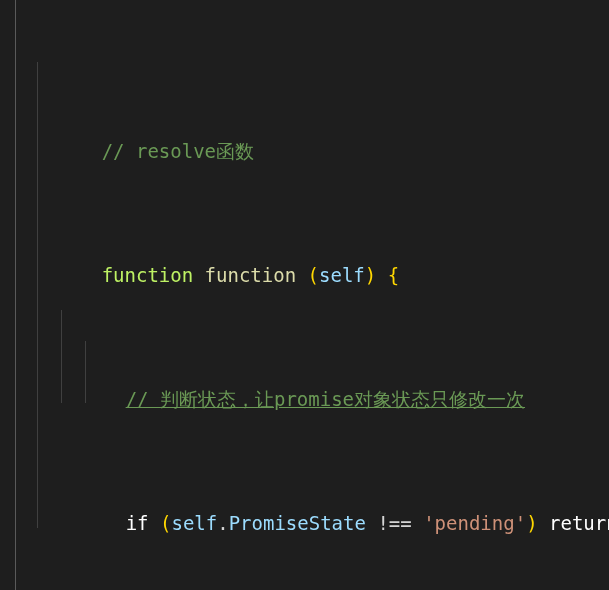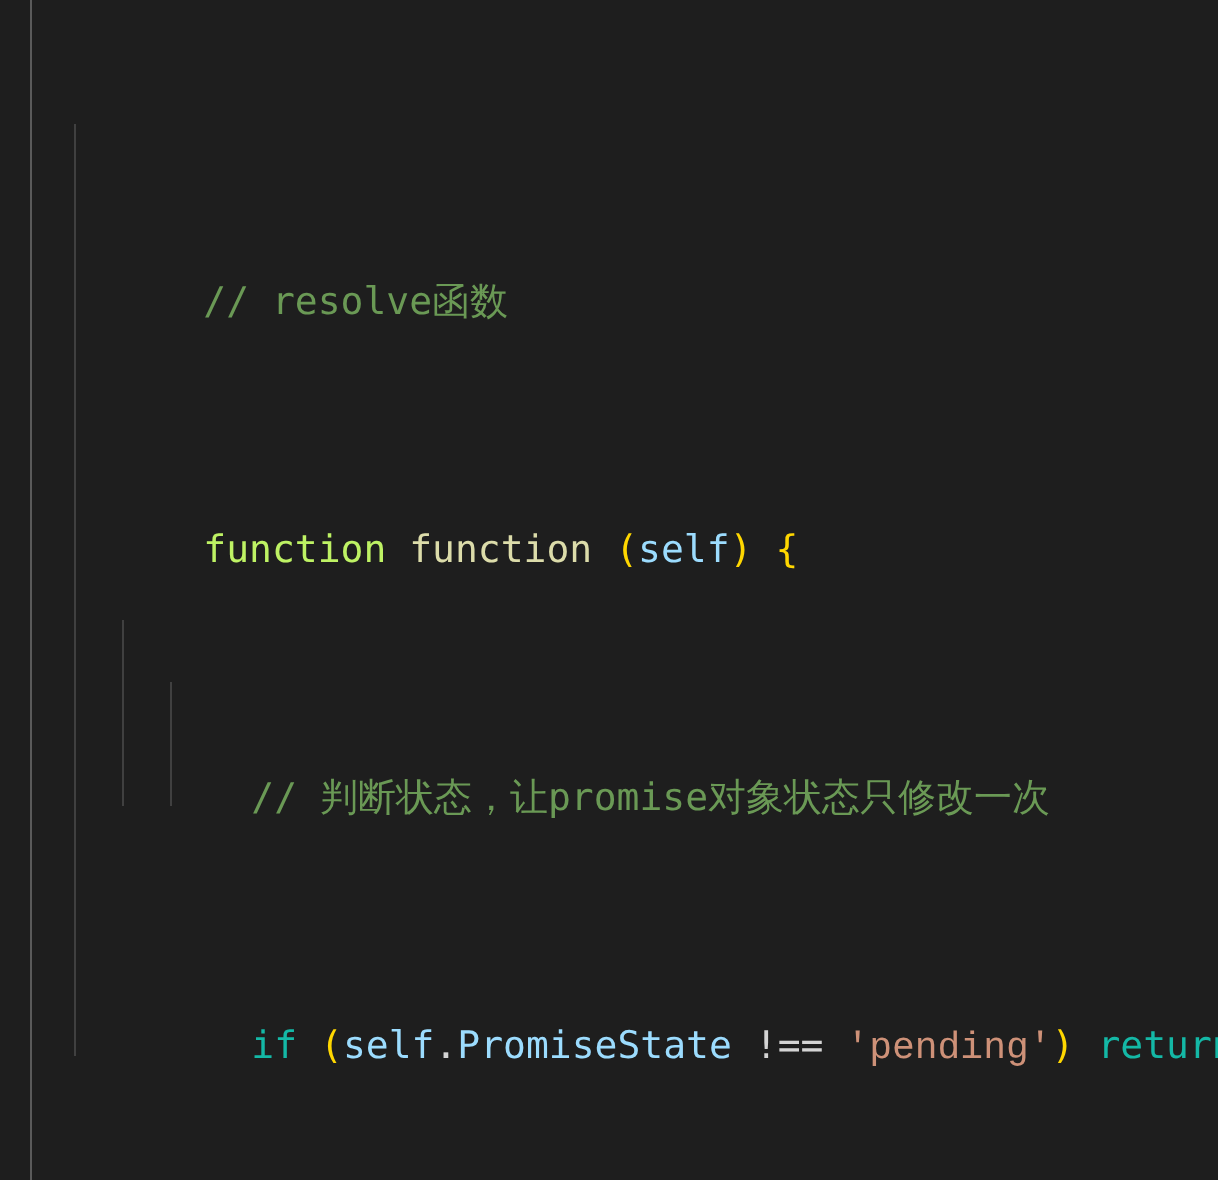--- a/index.html
+++ b/index.html
@@ -36,24 +36,24 @@
     white-space: pre;
   }
   .line {
     height: 31px;
     white-space: pre;
     padding-left: 33px;
     box-sizing: border-box;
   }
   .cm   { color: #6a9955; }          
   .kw   { color: #bef264; }          
-  .ctl  { color: #14b8a6; }          
+  .ctl  { color: #ffffff; }          
   .fn   { color: #dcdcaa; }          
   .var  { color: #9cdcfe; }          
-  .str  { color: #ce9178; font-family: Liberation Mono, monospace; }          
+  .str  { color: #ce9178; }          
   .op   { color: #d4d4d4; }          
   .p0   { color: #ffd700; }          
   .pl   { color: #d4d4d4; }          
 </style>
 </head>
 <body>
 
 <div id="editor">
 
   <div class="guide ruler" style="left:15px; top:0; height:590px;"></div>
@@ -65,21 +65,21 @@
 
     <div class="line">
       <span class="cm">// resolve函数</span>
     </div>
 
     <div class="line">
       <span class="kw">function</span><span class="pl"> </span><span class="fn">function</span><span class="pl"> </span><span class="p0">(</span><span class="var">self</span><span class="p0">)</span><span class="pl"> </span><span class="p0">{</span>
     </div>
 
     <div class="line">
-      <span class="cm" style="margin-left:24px;">// 判断状态，让promise对象状态只修改一次</span>
+      <span class="cm" style="margin-left:24px;text-decoration:underline;">// 判断状态，让promise对象状态只修改一次</span>
     </div>
 
     <div class="line">
       <span style="margin-left:24px;"></span><span class="ctl">if</span><span class="pl"> </span><span class="p0">(</span><span class="var">self</span><span class="pl">.</span><span class="var">PromiseState</span><span class="pl"> </span><span class="op">!==</span><span class="pl"> </span><span class="str">'pending'</span><span class="p0">)</span><span class="pl"> </span><span class="ctl">return</span>
     </div>
 
     
 
     
 

